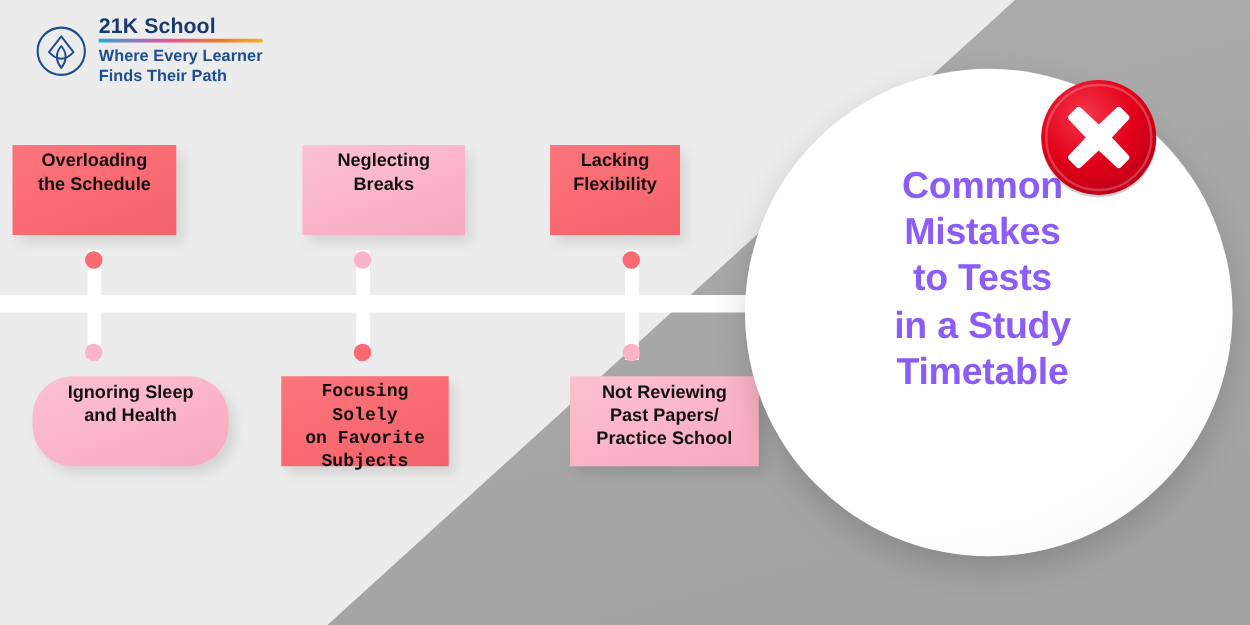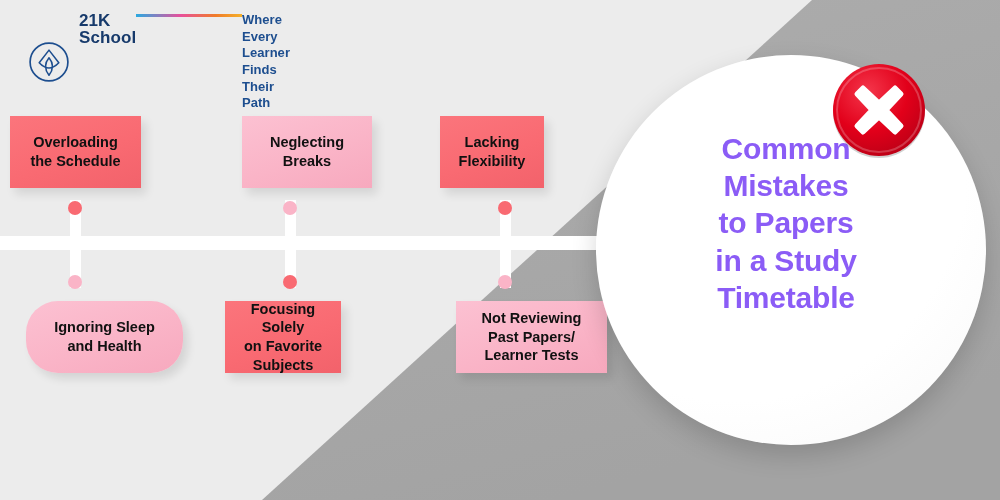--- a/index.html
+++ b/index.html
@@ -10,37 +10,37 @@
     position:relative;
   }
   #stage{position:absolute;inset:0;width:1000px;height:500px;overflow:hidden;background:#ececec;}
 
   
   .bg-svg{position:absolute;left:0;top:0;width:1000px;height:500px;}
 
   
   .logo{position:absolute;left:28px;top:12px;display:flex;align-items:center;gap:9px;}
   .logo-mark{width:42px;height:42px;flex:0 0 42px;}
-  .logo-text{display:flex;flex-direction:row;line-height:1;}
+  .logo-text{display:flex;flex-direction:column;line-height:1;}
   .logo-title{font-size:17px;font-weight:bold;color:#173a6b;letter-spacing:.1px;}
   .logo-rule{height:2.5px;width:100%;margin:2px 0 3px 0;
     background:linear-gradient(90deg,#2aa9e0 0%,#e8509b 42%,#f07c2a 75%,#f5b02a 100%);}
   .logo-tag{font-size:13px;font-weight:bold;color:#1d4e8f;line-height:1.28;letter-spacing:.05px;}
 
   
   .hline{position:absolute;left:0;top:236px;width:632px;height:14px;background:#ffffff;}
   .vline{position:absolute;width:11px;background:#ffffff;}
   .vline.top{top:200px;height:44px;}
   .vline.bottom{top:244px;height:44px;}
   .dot{position:absolute;width:14px;height:14px;border-radius:50%;}
 
   
   .box{
     position:absolute;
-    display:flex;align-items:center;justify-content:center;
+    display:flex;align-items:flex-start;justify-content:center;
     text-align:center;
     color:#111111;
     font-weight:bold;
     font-size:14.5px;
     line-height:1.28;
     padding:4px 6px;
     box-sizing:border-box;
     box-shadow:5px 6px 9px rgba(0,0,0,0.10);
   }
   .box.salmon{background:linear-gradient(160deg,#fb757c 0%,#f96a72 55%,#f2626b 100%);}
@@ -136,37 +136,37 @@
       <span>Lacking</span><br><span>Flexibility</span>
     </span>
   </div>
 
   <div class="box pink" style="left:10px;top:301px;width:157px;height:72px;border-radius:32px;">
     <span class="lines">
       <span>Ignoring Sleep</span><br><span>and Health</span>
     </span>
   </div>
 
-  <div class="box salmon" style="left:225px;top:301px;width:116px;height:72px;">
+  <div class="box salmon" style="left:225px;top:301px;width:134px;height:72px;font-family:Liberation Mono, monospace;">
     <span class="lines">
       <span>Focusing Solely</span><br><span>on Favorite</span><br><span>Subjects</span>
     </span>
   </div>
 
   <div class="box pink" style="left:440px;top:301px;width:151px;height:72px;">
     <span class="lines">
-      <span>Not Reviewing</span><br><span>Past Papers/</span><br><span>Learner Tests</span>
+      <span>Not Reviewing</span><br><span>Past Papers/</span><br><span>Practice School</span>
     </span>
   </div>
 
   <div class="circle"></div>
   <div class="title">
     <span>Common</span>
     <span>Mistakes</span>
-    <span>to Papers</span>
+    <span>to Tests</span>
     <span>in a Study</span>
     <span>Timetable</span>
   </div>
 
   <svg class="badge" viewBox="0 0 100 100">
     <circle cx="50" cy="52" r="46" fill="rgba(0,0,0,0.18)"></circle>
     <circle cx="50" cy="50" r="46" fill="url(#badgeGrad)"></circle>
     <circle cx="50" cy="50" r="42" fill="none" stroke="rgba(255,255,255,0.22)" stroke-width="2"></circle>
     <path d="M34 28 L50 43 L66 28 L72 34 L57 50 L72 66 L66 72 L50 57 L34 72 L28 66 L43 50 L28 34 Z" fill="#ffffff" stroke="#ffffff" stroke-width="5" stroke-linejoin="round"></path>
   </svg>

